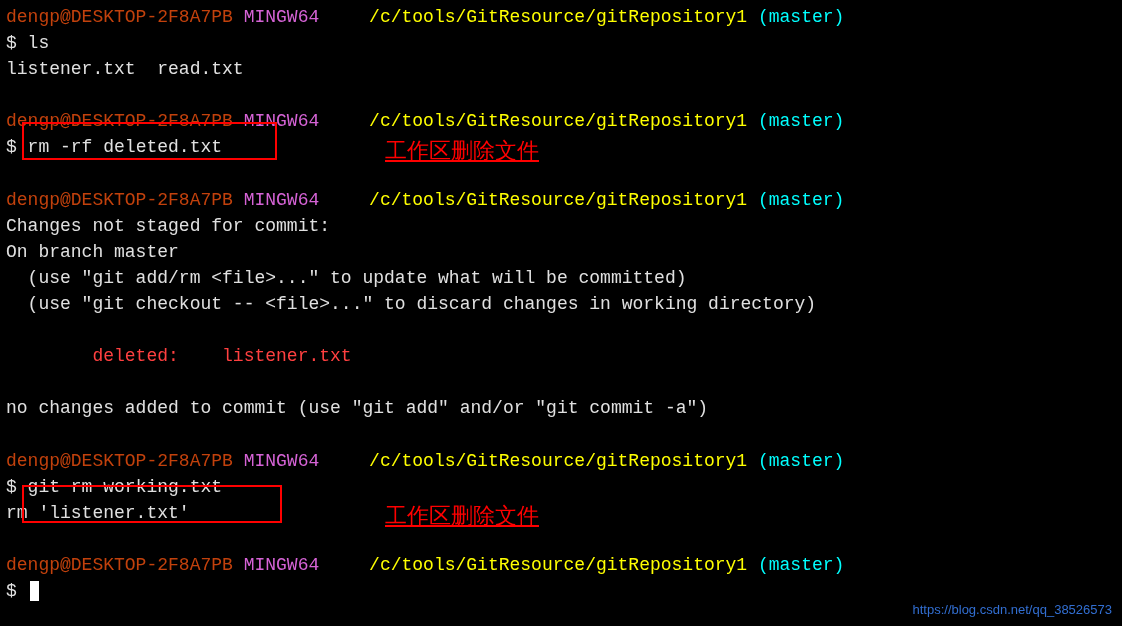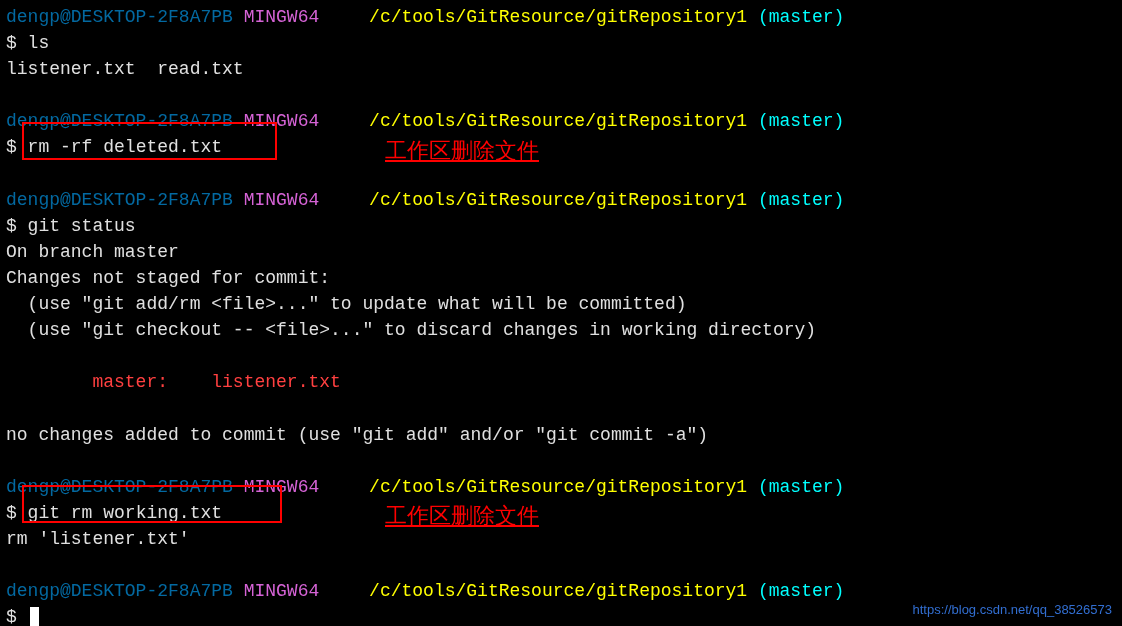--- a/index.html
+++ b/index.html
@@ -15,21 +15,21 @@
       color: #fff;
       width: 1122px;
       height: 626px;
       padding: 4px 6px;
       position: relative;
       overflow: hidden;
     }
     .line {
       white-space: pre;
     }
-    .green { color: #0369a1; }
+    .green { color: #c2410c; }
     .magenta { color: #d663d6; }
     .yellow { color: #ffff00; margin-left: 39px; }
     .cyan { color: #00ffff; }
     .white { color: #e0e0e0; }
     .red { color: #ff4040; }
     .redbox {
       position: absolute;
       border: 2px solid #ff0000;
       background: transparent;
       pointer-events: none;
@@ -68,27 +68,26 @@
   <div class="line"><span class="green">dengp@DESKTOP-2F8A7PB</span><span class="white"> </span><span class="magenta">MINGW64</span><span class="white"> </span><span class="yellow">/c/tools/GitResource/gitRepository1</span><span class="white"> </span><span class="cyan">(master)</span></div>
   <div class="line white"><span>$ </span><span>ls</span></div>
   <div class="line white">listener.txt  read.txt</div>
   <div class="line">&nbsp;</div>
 
   <div class="line"><span class="green">dengp@DESKTOP-2F8A7PB</span><span class="white"> </span><span class="magenta">MINGW64</span><span class="white"> </span><span class="yellow">/c/tools/GitResource/gitRepository1</span><span class="white"> </span><span class="cyan">(master)</span></div>
   <div class="line white"><span>$ </span><span>rm -rf deleted.txt</span></div>
   <div class="line">&nbsp;</div>
 
   <div class="line"><span class="green">dengp@DESKTOP-2F8A7PB</span><span class="white"> </span><span class="magenta">MINGW64</span><span class="white"> </span><span class="yellow">/c/tools/GitResource/gitRepository1</span><span class="white"> </span><span class="cyan">(master)</span></div>
-  <div class="line white"><span>$ </span><span>git status</span></div>
+  <div class="line white">Changes not staged for commit:</div>
   <div class="line white">On branch master</div>
-  <div class="line white">Changes not staged for commit:</div>
   <div class="line white">  (use "git add/rm &lt;file&gt;..." to update what will be committed)</div>
   <div class="line white">  (use "git checkout -- &lt;file&gt;..." to discard changes in working directory)</div>
   <div class="line">&nbsp;</div>
-  <div class="line"><span class="red">        master:    </span><span class="red">listener.txt</span></div>
+  <div class="line"><span class="red">        deleted:    </span><span class="red">listener.txt</span></div>
   <div class="line">&nbsp;</div>
   <div class="line white">no changes added to commit (use "git add" and/or "git commit -a")</div>
   <div class="line">&nbsp;</div>
 
   <div class="line"><span class="green">dengp@DESKTOP-2F8A7PB</span><span class="white"> </span><span class="magenta">MINGW64</span><span class="white"> </span><span class="yellow">/c/tools/GitResource/gitRepository1</span><span class="white"> </span><span class="cyan">(master)</span></div>
   <div class="line white"><span>$ </span><span>git rm working.txt</span></div>
   <div class="line white">rm 'listener.txt'</div>
   <div class="line">&nbsp;</div>
 
   <div class="line"><span class="green">dengp@DESKTOP-2F8A7PB</span><span class="white"> </span><span class="magenta">MINGW64</span><span class="white"> </span><span class="yellow">/c/tools/GitResource/gitRepository1</span><span class="white"> </span><span class="cyan">(master)</span></div>

